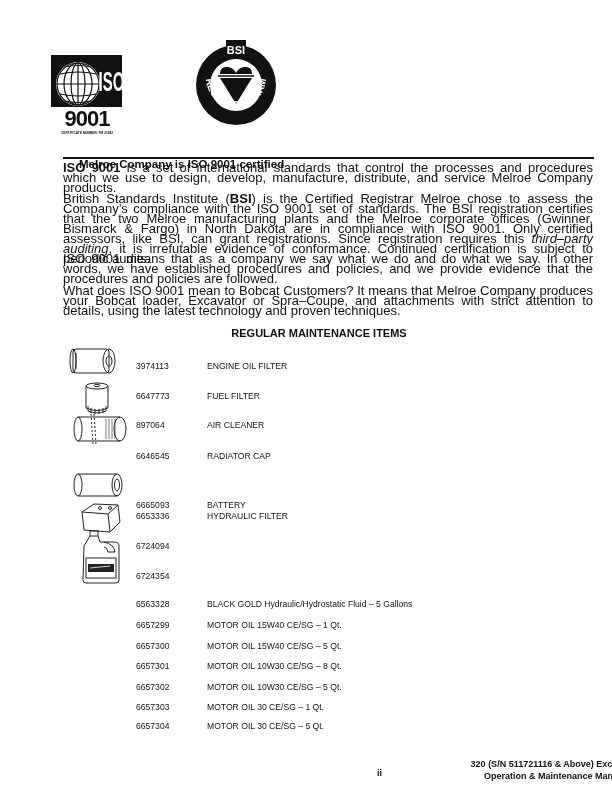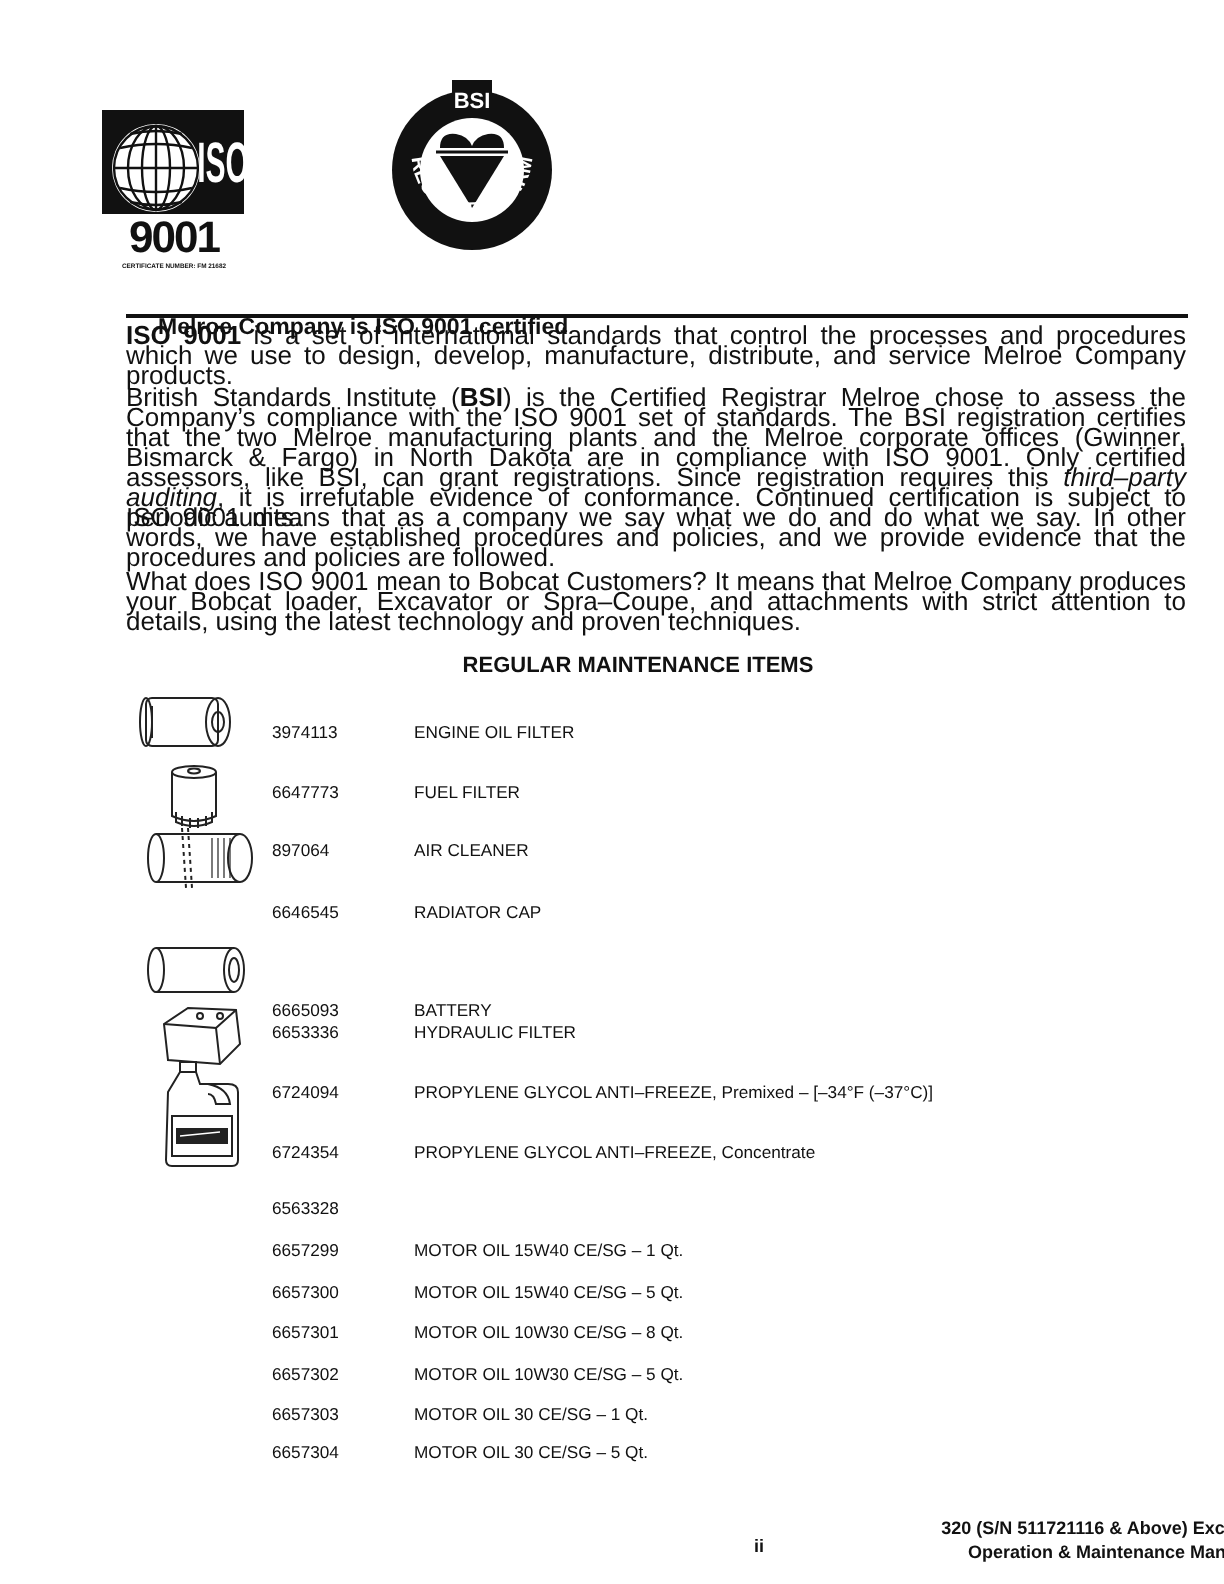--- a/index.html
+++ b/index.html
@@ -158,28 +158,27 @@
     <div class="abs row" style="top: 487px; margin-top: 24px;">
       <span class="pn">6653336</span>
       <span class="desc">HYDRAULIC FILTER</span>
     </div>
     <div class="abs row" style="top: 500px;">
       <span class="pn">6665093</span>
       <span class="desc">BATTERY</span>
     </div>
     <div class="abs row" style="top: 541px;">
       <span class="pn">6724094</span>
-      <span class="desc">PROPYLENE GLYCOL ANTI–FREEZE, Premixed – [–34°F (–37°C)]</span>
     </div>
     <div class="abs row" style="top: 571px;">
       <span class="pn">6724354</span>
-      <span class="desc">PROPYLENE GLYCOL ANTI–FREEZE, Concentrate</span>
     </div>
     <div class="abs row" style="top: 599px;">
       <span class="pn">6563328</span>
+      <span class="desc">BLACK GOLD Hydraulic/Hydrostatic Fluid – 5 Gallons</span>
     </div>
     <div class="abs row" style="top: 620px;">
       <span class="pn">6657299</span>
       <span class="desc">MOTOR OIL 15W40 CE/SG – 1 Qt.</span>
     </div>
     <div class="abs row" style="top: 641px;">
       <span class="pn">6657300</span>
       <span class="desc">MOTOR OIL 15W40 CE/SG – 5 Qt.</span>
     </div>
     <div class="abs row" style="top: 661px;">

